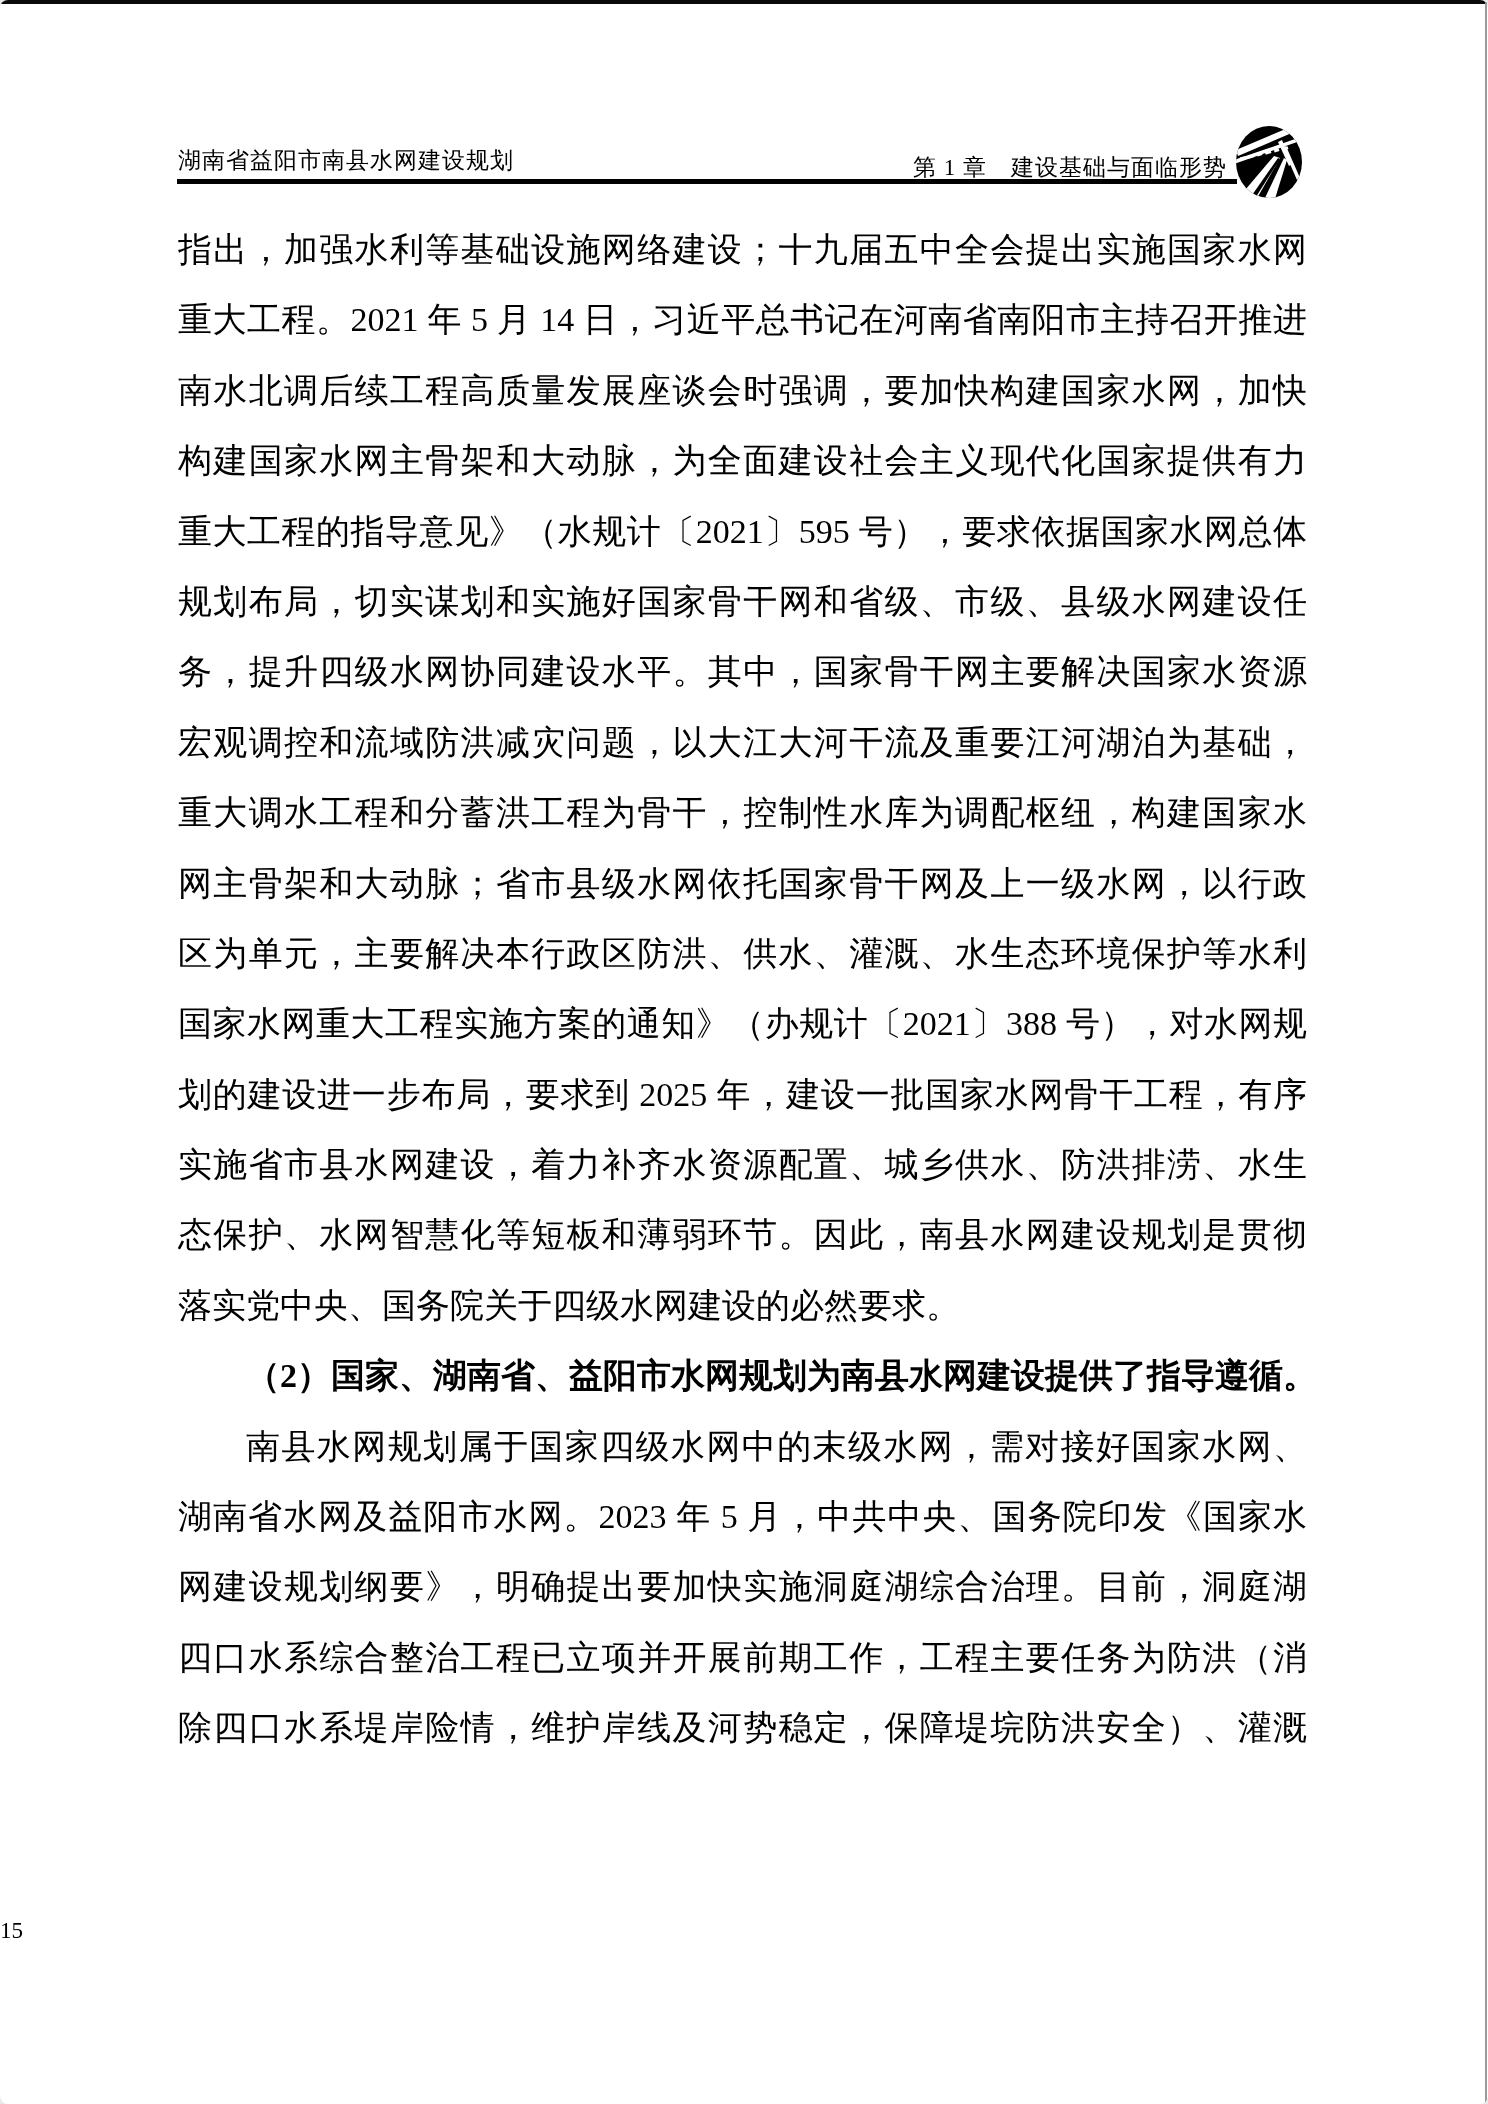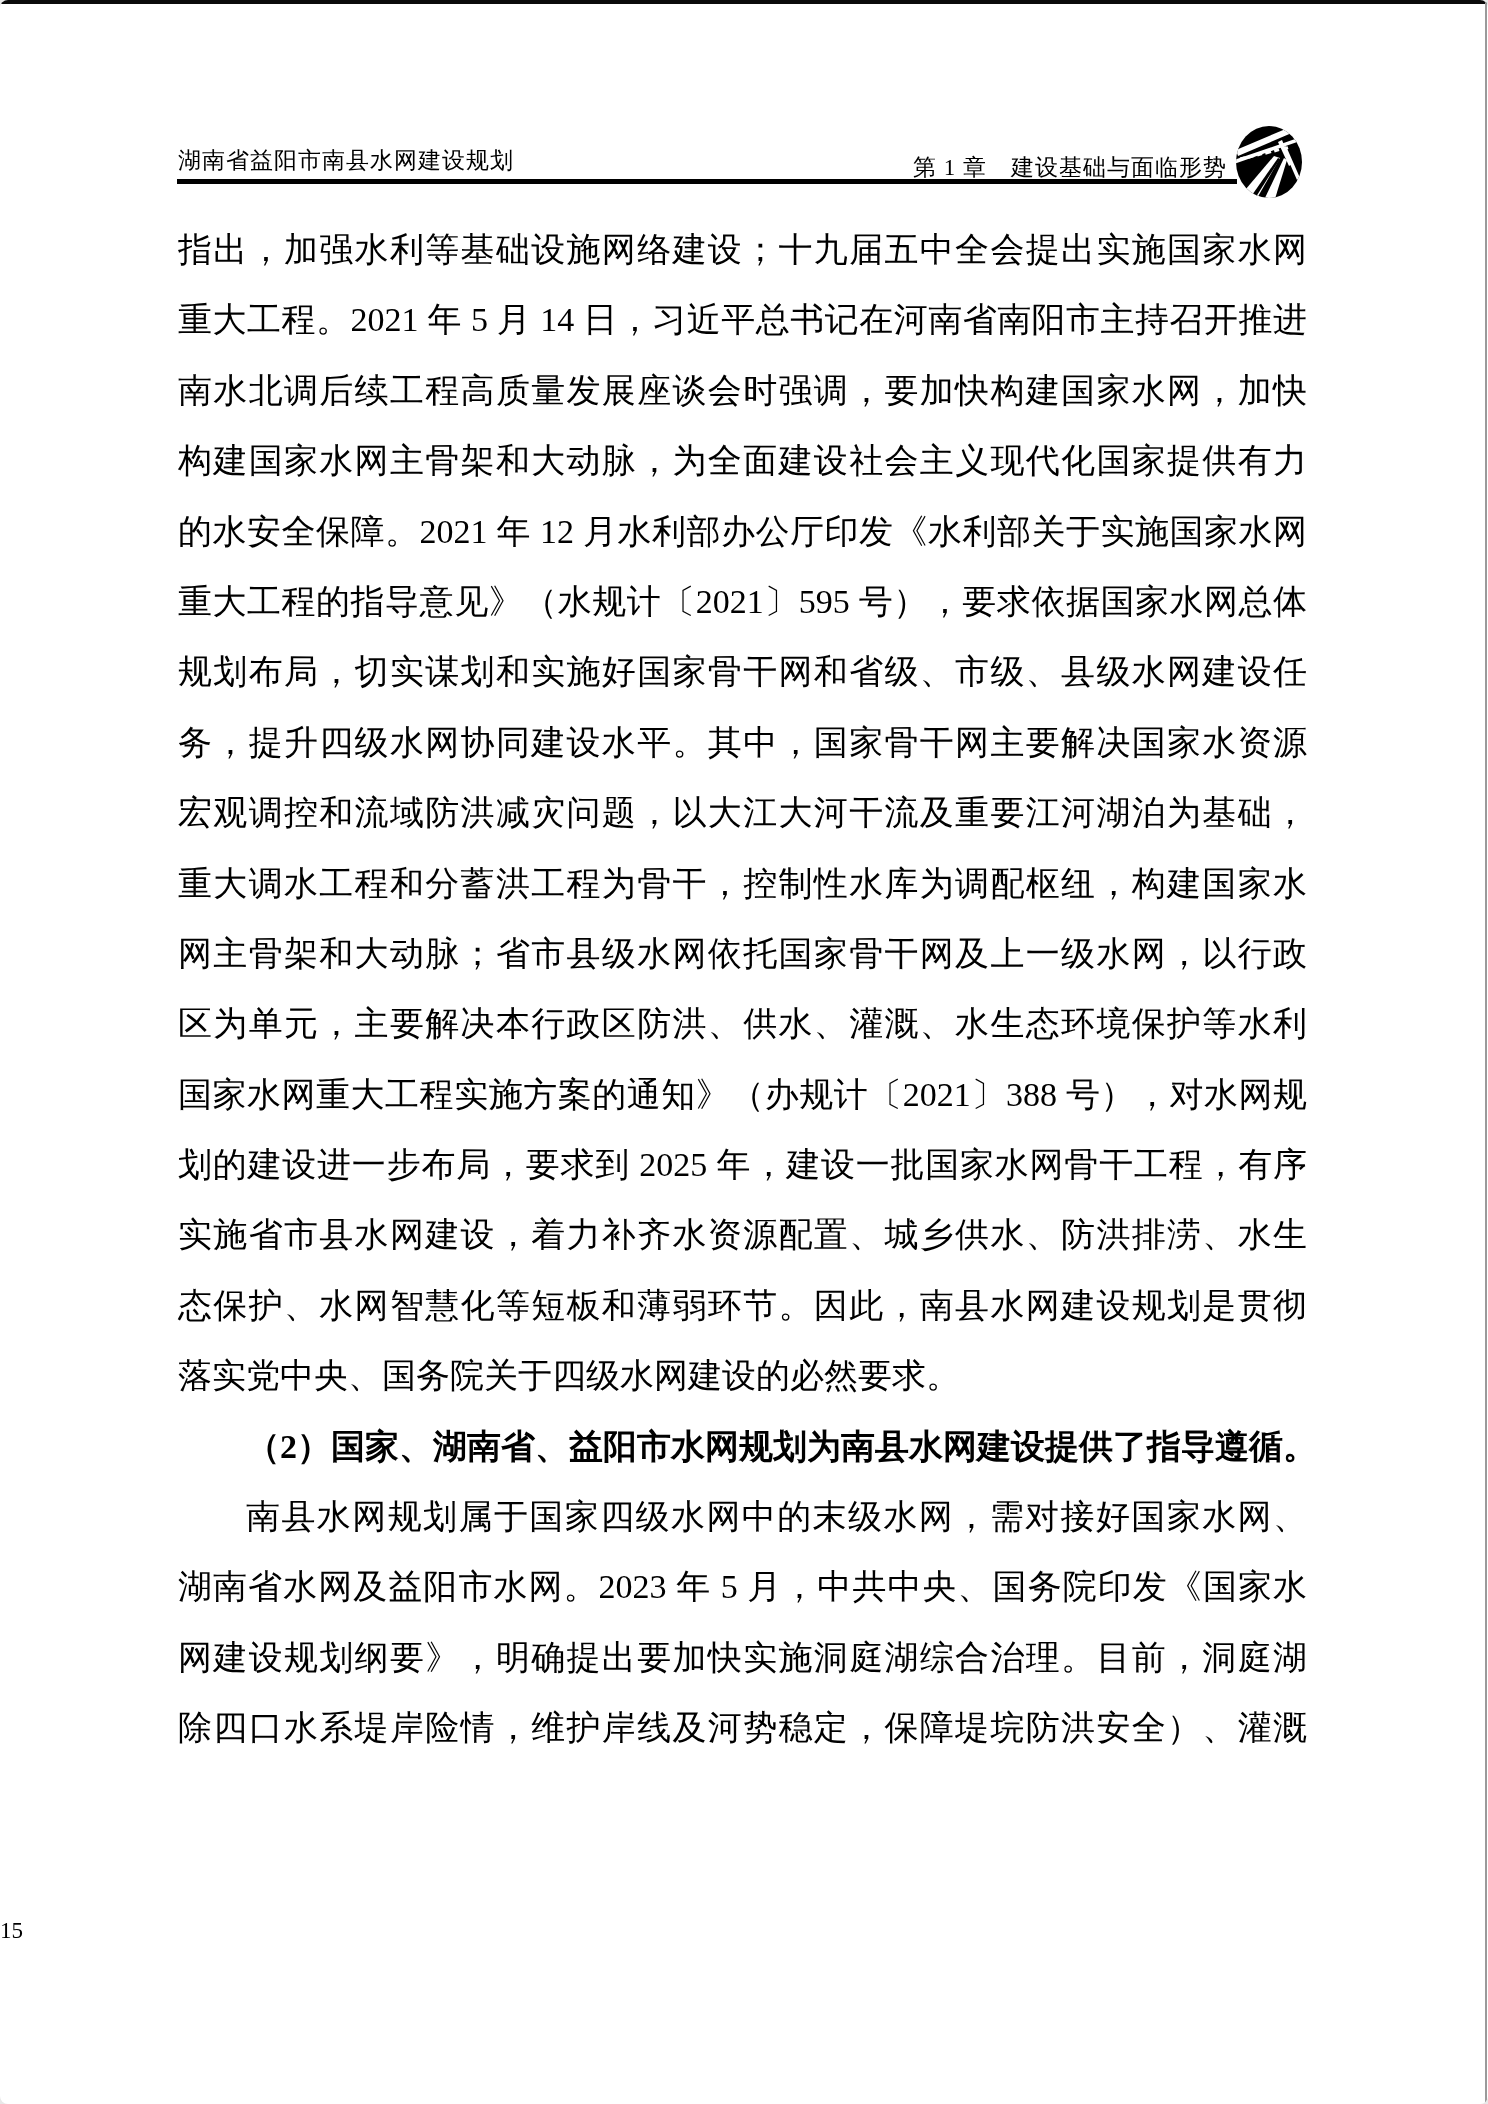--- a/index.html
+++ b/index.html
@@ -106,35 +106,35 @@
       <polygon points="52,22 66,54 63,56 49,24" fill="#fff"></polygon>
       <polygon points="44,18 48,16 58,40 55,42" fill="#fff"></polygon>
     </g>
   </svg>
 
   <div id="body-text">
     <div class="line">指出，加强水利等基础设施网络建设；十九届五中全会提出实施国家水网</div>
     <div class="line">重大工程。2021 年 5 月 14 日，习近平总书记在河南省南阳市主持召开推进</div>
     <div class="line">南水北调后续工程高质量发展座谈会时强调，要加快构建国家水网，加快</div>
     <div class="line">构建国家水网主骨架和大动脉，为全面建设社会主义现代化国家提供有力</div>
-    <div class="line">的水安全保障。2021 年 12 月水利部办公厅印发《水利部关于实施国家水网</div>
     <div class="line">重大工程的指导意见》（水规计〔2021〕595 号），要求依据国家水网总体</div>
     <div class="line">规划布局，切实谋划和实施好国家骨干网和省级、市级、县级水网建设任</div>
     <div class="line">务，提升四级水网协同建设水平。其中，国家骨干网主要解决国家水资源</div>
     <div class="line">宏观调控和流域防洪减灾问题，以大江大河干流及重要江河湖泊为基础，</div>
     <div class="line">重大调水工程和分蓄洪工程为骨干，控制性水库为调配枢纽，构建国家水</div>
     <div class="line">网主骨架和大动脉；省市县级水网依托国家骨干网及上一级水网，以行政</div>
     <div class="line">区为单元，主要解决本行政区防洪、供水、灌溉、水生态环境保护等水利</div>
     <div class="line">国家水网重大工程实施方案的通知》（办规计〔2021〕388 号），对水网规</div>
     <div class="line">划的建设进一步布局，要求到 2025 年，建设一批国家水网骨干工程，有序</div>
     <div class="line">实施省市县水网建设，着力补齐水资源配置、城乡供水、防洪排涝、水生</div>
     <div class="line">态保护、水网智慧化等短板和薄弱环节。因此，南县水网建设规划是贯彻</div>
     <div class="line para-end">落实党中央、国务院关于四级水网建设的必然要求。</div>
     <div class="line bold indent">（2）国家、湖南省、益阳市水网规划为南县水网建设提供了指导遵循。</div>
     <div class="line indent">南县水网规划属于国家四级水网中的末级水网，需对接好国家水网、</div>
     <div class="line">湖南省水网及益阳市水网。2023 年 5 月，中共中央、国务院印发《国家水</div>
     <div class="line">网建设规划纲要》，明确提出要加快实施洞庭湖综合治理。目前，洞庭湖</div>
+    <div class="line">四口水系综合整治工程已立项并开展前期工作，工程主要任务为防洪（消</div>
     <div class="line">除四口水系堤岸险情，维护岸线及河势稳定，保障堤垸防洪安全）、灌溉</div>
   </div>
 
   <div id="page-number">15</div>
 
 </div>
 
 </body></html>

